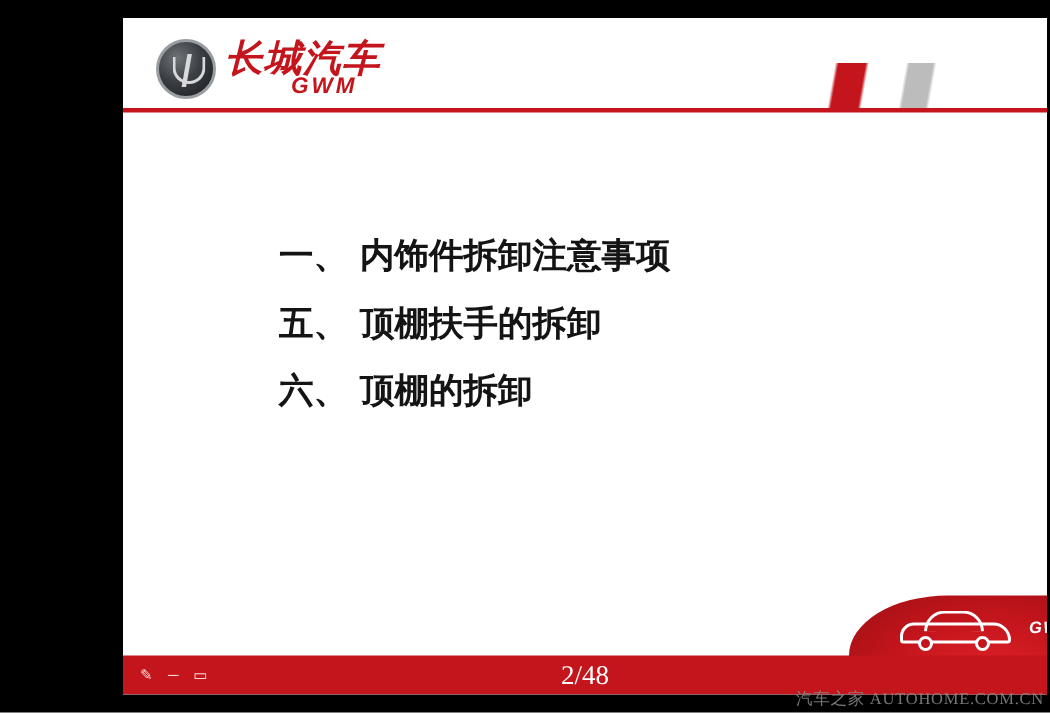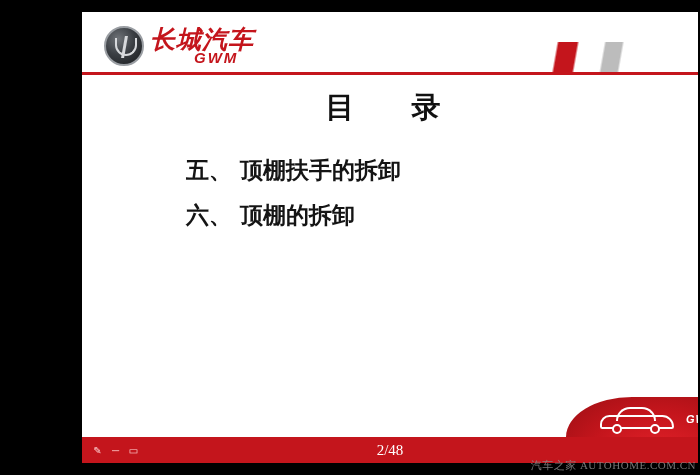--- a/index.html
+++ b/index.html
@@ -154,21 +154,21 @@
   }
   .page-num {
     position: absolute;
     left: 0;
     top: 0;
     width: 616px;
     height: 26px;
     line-height: 26px;
     text-align: center;
     color: #ffffff;
-    font-size: 15px;
+    font-size: 18px;
     font-family: "Liberation Serif", serif;
   }
   .footer-icons {
     position: absolute;
     left: 10px;
     top: 0;
     height: 26px;
     display: flex;
     align-items: center;
     gap: 7px;
@@ -276,23 +276,25 @@
     <div class="logo">
       <div class="logo-mark"></div>
       <div class="logo-text">
         <div class="logo-cn">长城汽车</div>
         <div class="logo-en">GWM</div>
       </div>
     </div>
     <div class="header-rule"></div>
   </div>
 
-  <div class="slide-title">目　录</div>
 
   <div class="toc">
+    <div class="toc-item">
+      <span class="toc-num">一、</span><span>内饰件拆卸注意事项</span>
+    </div>
     <div class="toc-item">
       <span class="toc-num">五、</span><span>顶棚扶手的拆卸</span>
     </div>
     <div class="toc-item">
       <span class="toc-num">六、</span><span>顶棚的拆卸</span>
     </div>
   </div>
 
   <div class="badge">
     <div class="badge-car">

